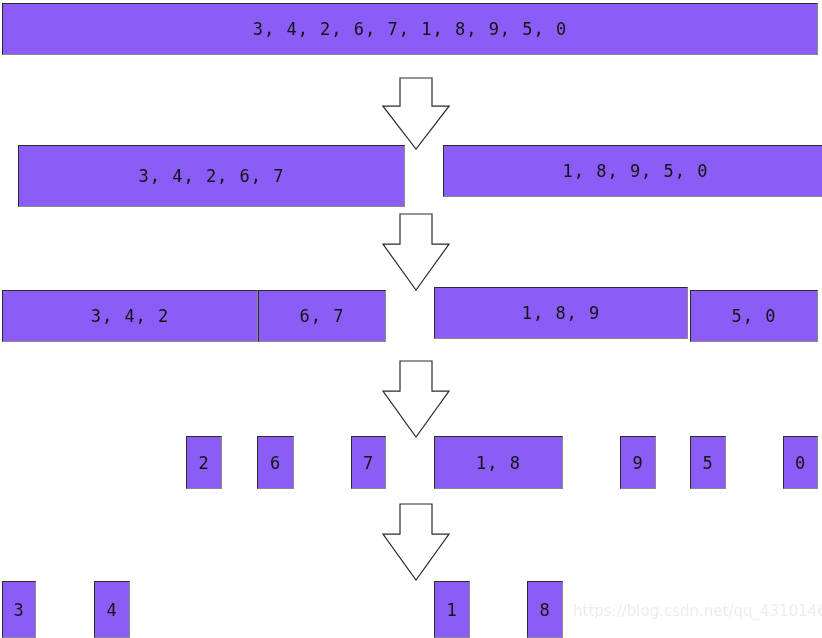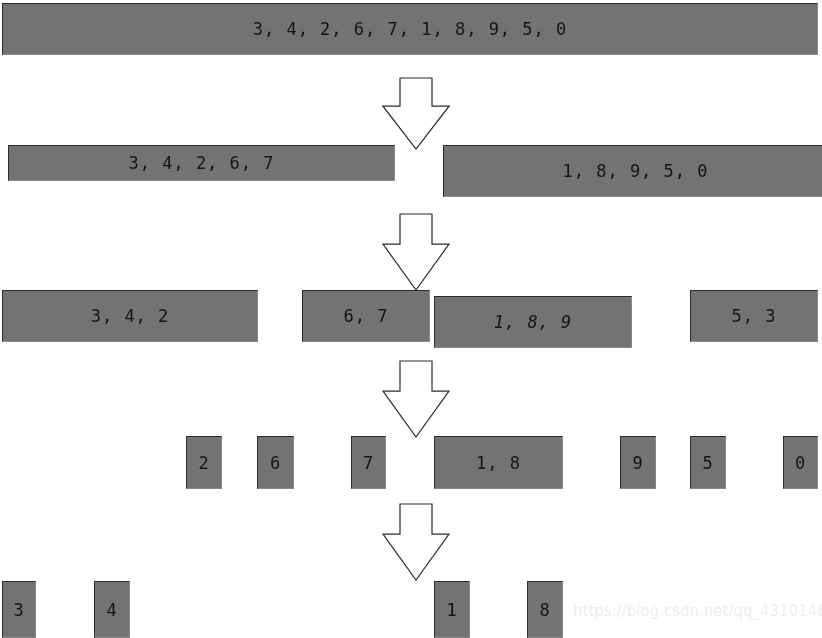--- a/index.html
+++ b/index.html
@@ -11,21 +11,21 @@
     position: relative;
     width: 822px;
     height: 638px;
     background: #ffffff;
     font-family: "DejaVu Sans Mono", "Liberation Mono", monospace;
     overflow: hidden;
   }
   .box {
     position: absolute;
     box-sizing: border-box;
-    background: #737373;
+    background: #8b5cf6;
     border: 1px solid #2b2b2b;
     border-right-color: #8a8a8a;
     border-bottom-color: #8a8a8a;
     display: flex;
     align-items: center;
     justify-content: center;
     color: #141414;
     font-size: 17px;
     letter-spacing: 1px;
     white-space: nowrap;
@@ -46,27 +46,27 @@
     user-select: none;
   }
 </style>
 </head>
 <body>
 
 <div id="canvas">
 
   <div class="box" style="left: 2px; top: 3px; width: 816px; height: 52px;">3, 4, 2, 6, 7, 1, 8, 9, 5, 0</div>
 
-  <div class="box" style="left: 8px; top: 145px; width: 387px; height: 36px;">3, 4, 2, 6, 7</div>
+  <div class="box" style="left: 18px; top: 145px; width: 387px; height: 62px;">3, 4, 2, 6, 7</div>
   <div class="box" style="left: 433px; top: 145px; width: 385px; height: 52px; margin-left: 10px;">1, 8, 9, 5, 0</div>
 
   <div class="box" style="left: 2px; top: 290px; width: 256px; height: 52px;">3, 4, 2</div>
-  <div class="box" style="left: 258px; top: 290px; width: 128px; height: 52px; margin-left: 44px;">6, 7</div>
-  <div class="box" style="left: 434px; top: 296px; width: 198px; height: 52px; font-style: italic;">1, 8, 9</div>
-  <div class="box" style="left: 690px; top: 290px; width: 128px; height: 52px;">5, 3</div>
+  <div class="box" style="left: 258px; top: 290px; width: 128px; height: 52px;">6, 7</div>
+  <div class="box" style="left: 434px; top: 287px; width: 254px; height: 52px;">1, 8, 9</div>
+  <div class="box" style="left: 690px; top: 290px; width: 128px; height: 52px;">5, 0</div>
 
   <div class="box" style="left: 186px; top: 436px; width: 36px; height: 53px;">2</div>
   <div class="box" style="left: 257px; top: 436px; width: 37px; height: 53px;">6</div>
   <div class="box" style="left: 351px; top: 436px; width: 35px; height: 53px;">7</div>
   <div class="box" style="left: 434px; top: 436px; width: 129px; height: 53px;">1, 8</div>
   <div class="box" style="left: 620px; top: 436px; width: 36px; height: 53px;">9</div>
   <div class="box" style="left: 690px; top: 436px; width: 36px; height: 53px;">5</div>
   <div class="box" style="left: 783px; top: 436px; width: 35px; height: 53px;">0</div>
 
   <div class="box" style="left: 2px; top: 581px; width: 34px; height: 57px;">3</div>

